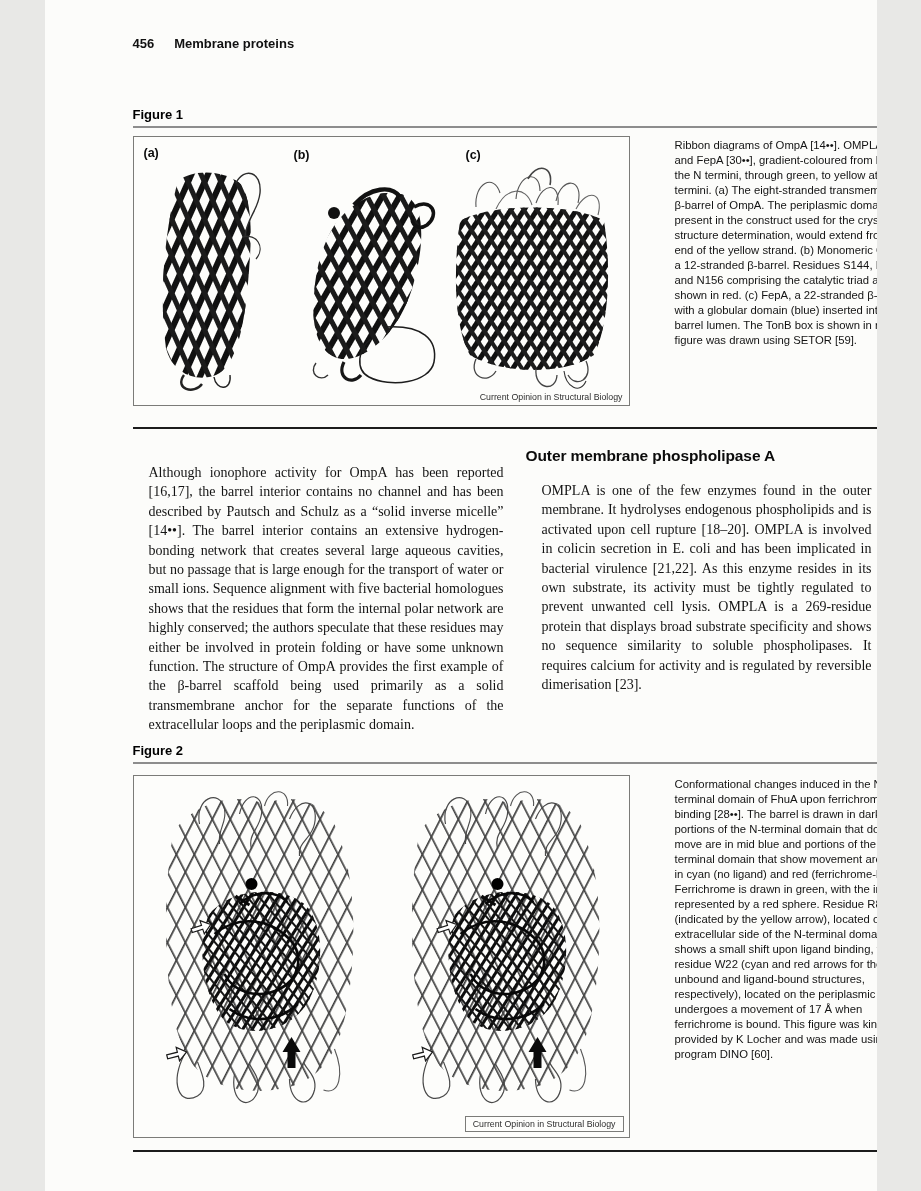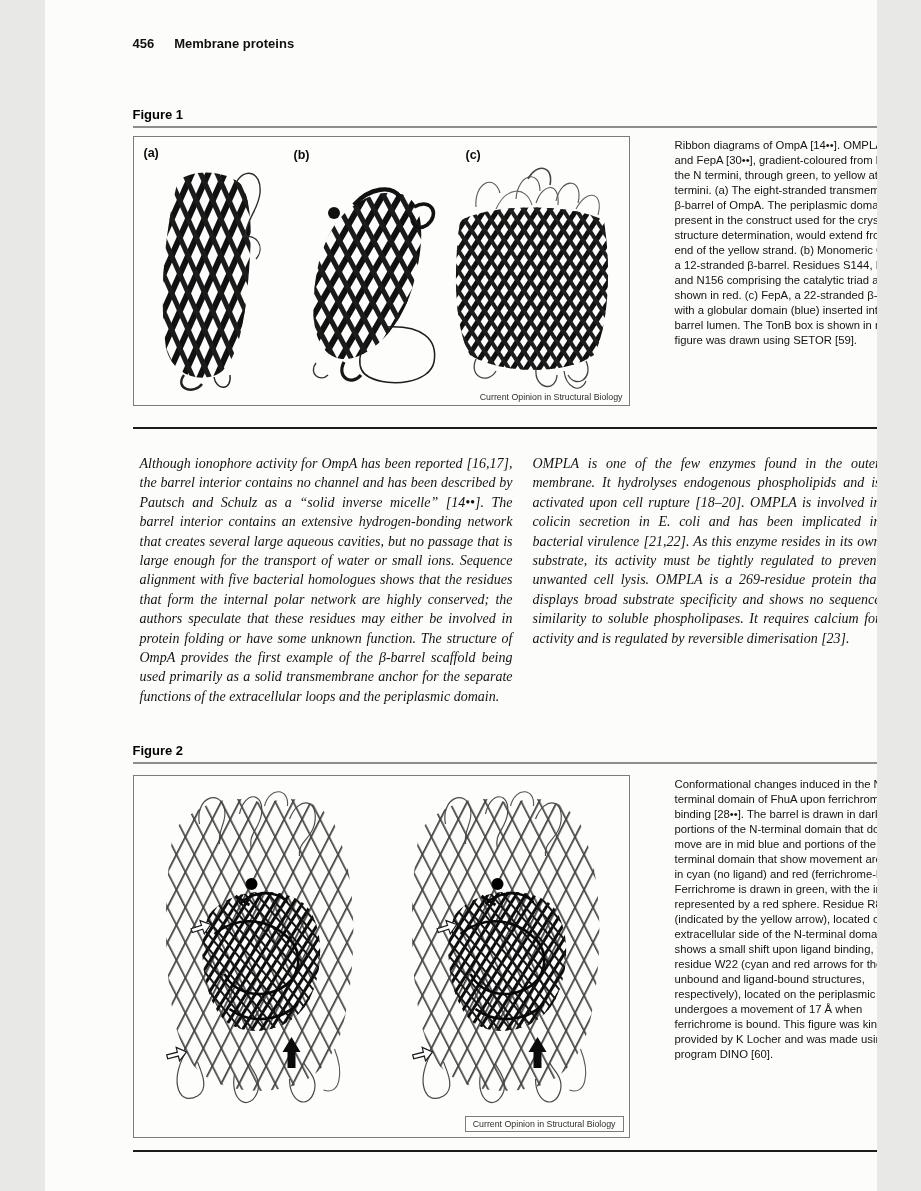--- a/index.html
+++ b/index.html
@@ -21,21 +21,21 @@
     text-align:left;
     margin-left:32px;
   }
   .bodytext{
     font-size:14px;line-height:19.4px;text-align:justify;color:#131313;
   }
   .section-heading{
     font:bold 15.5px "Liberation Sans",sans-serif;color:#0b0b0b;
     margin:0 0 5px 0;letter-spacing:-0.1px;
   }
-  .para{margin:7px;font-style:italic;}
+  .para{margin:16px;}
   .para + .para{margin-top:19px;}
   .journal-tag{font:8.8px "Liberation Sans",sans-serif;color:#2e2e2e;white-space:nowrap;text-align:right;}
   .journal-tag.boxed{border:1px solid #7b7b78;padding:2px 7px;background:#fdfdfb;}
   svg{display:block;}
 </style>
 </head>
 <body>
 
 <div class="page">
 
@@ -116,20 +116,21 @@
 
   <div class="abs caption" style="left:598px;top:138px;width:246px;">Ribbon diagrams of OmpA [14••]. OMPLA [24] and FepA [30••], gradient-coloured from blue at the N termini, through green, to yellow at the C termini. (a) The eight-stranded transmembrane β-barrel of OmpA. The periplasmic domain, not present in the construct used for the crystal structure determination, would extend from the end of the yellow strand. (b) Monomeric OMPLA, a 12-stranded β-barrel. Residues S144, H142 and N156 comprising the catalytic triad are shown in red. (c) FepA, a 22-stranded β-barrel with a globular domain (blue) inserted into the barrel lumen. The TonB box is shown in red. This figure was drawn using SETOR [59].</div>
 
   <div class="abs rule-dark" style="left:88px;top:427px;width:755px;"></div>
 
   <div class="abs bodytext" style="left:88px;top:447px;width:387px;">
     <p class="para">Although ionophore activity for OmpA has been reported [16,17], the barrel interior contains no channel and has been described by Pautsch and Schulz as a “solid inverse micelle” [14••]. The barrel interior contains an extensive hydrogen-bonding network that creates several large aqueous cavities, but no passage that is large enough for the transport of water or small ions. Sequence alignment with five bacterial homologues shows that the residues that form the internal polar network are highly conserved; the authors speculate that these residues may either be involved in protein folding or have some unknown function. The structure of OmpA provides the first example of the β-barrel scaffold being used primarily as a solid transmembrane anchor for the separate functions of the extracellular loops and the periplasmic domain.</p>
   </div>
 
   <div class="abs bodytext" style="left:481px;top:447px;width:362px;">
+    <h2 class="section-heading">Outer membrane phospholipase A</h2>
     <p class="para">OMPLA is one of the few enzymes found in the outer membrane. It hydrolyses endogenous phospholipids and is activated upon cell rupture [18–20]. OMPLA is involved in colicin secretion in E. coli and has been implicated in bacterial virulence [21,22]. As this enzyme resides in its own substrate, its activity must be tightly regulated to prevent unwanted cell lysis. OMPLA is a 269-residue protein that displays broad substrate specificity and shows no sequence similarity to soluble phospholipases. It requires calcium for activity and is regulated by reversible dimerisation [23].</p>
   </div>
 
   <div class="abs figlabel" style="left:88px;top:743px;">Figure 2</div>
   <div class="abs rule-gray" style="left:88px;top:762px;width:755px;"></div>
 
   <div class="abs figbox" style="left:88px;top:775px;width:495px;height:361px;">
 
     <svg class="abs" style="left:4px;top:8px;" width="238" height="330" viewBox="0 0 235 330">
       <defs>

